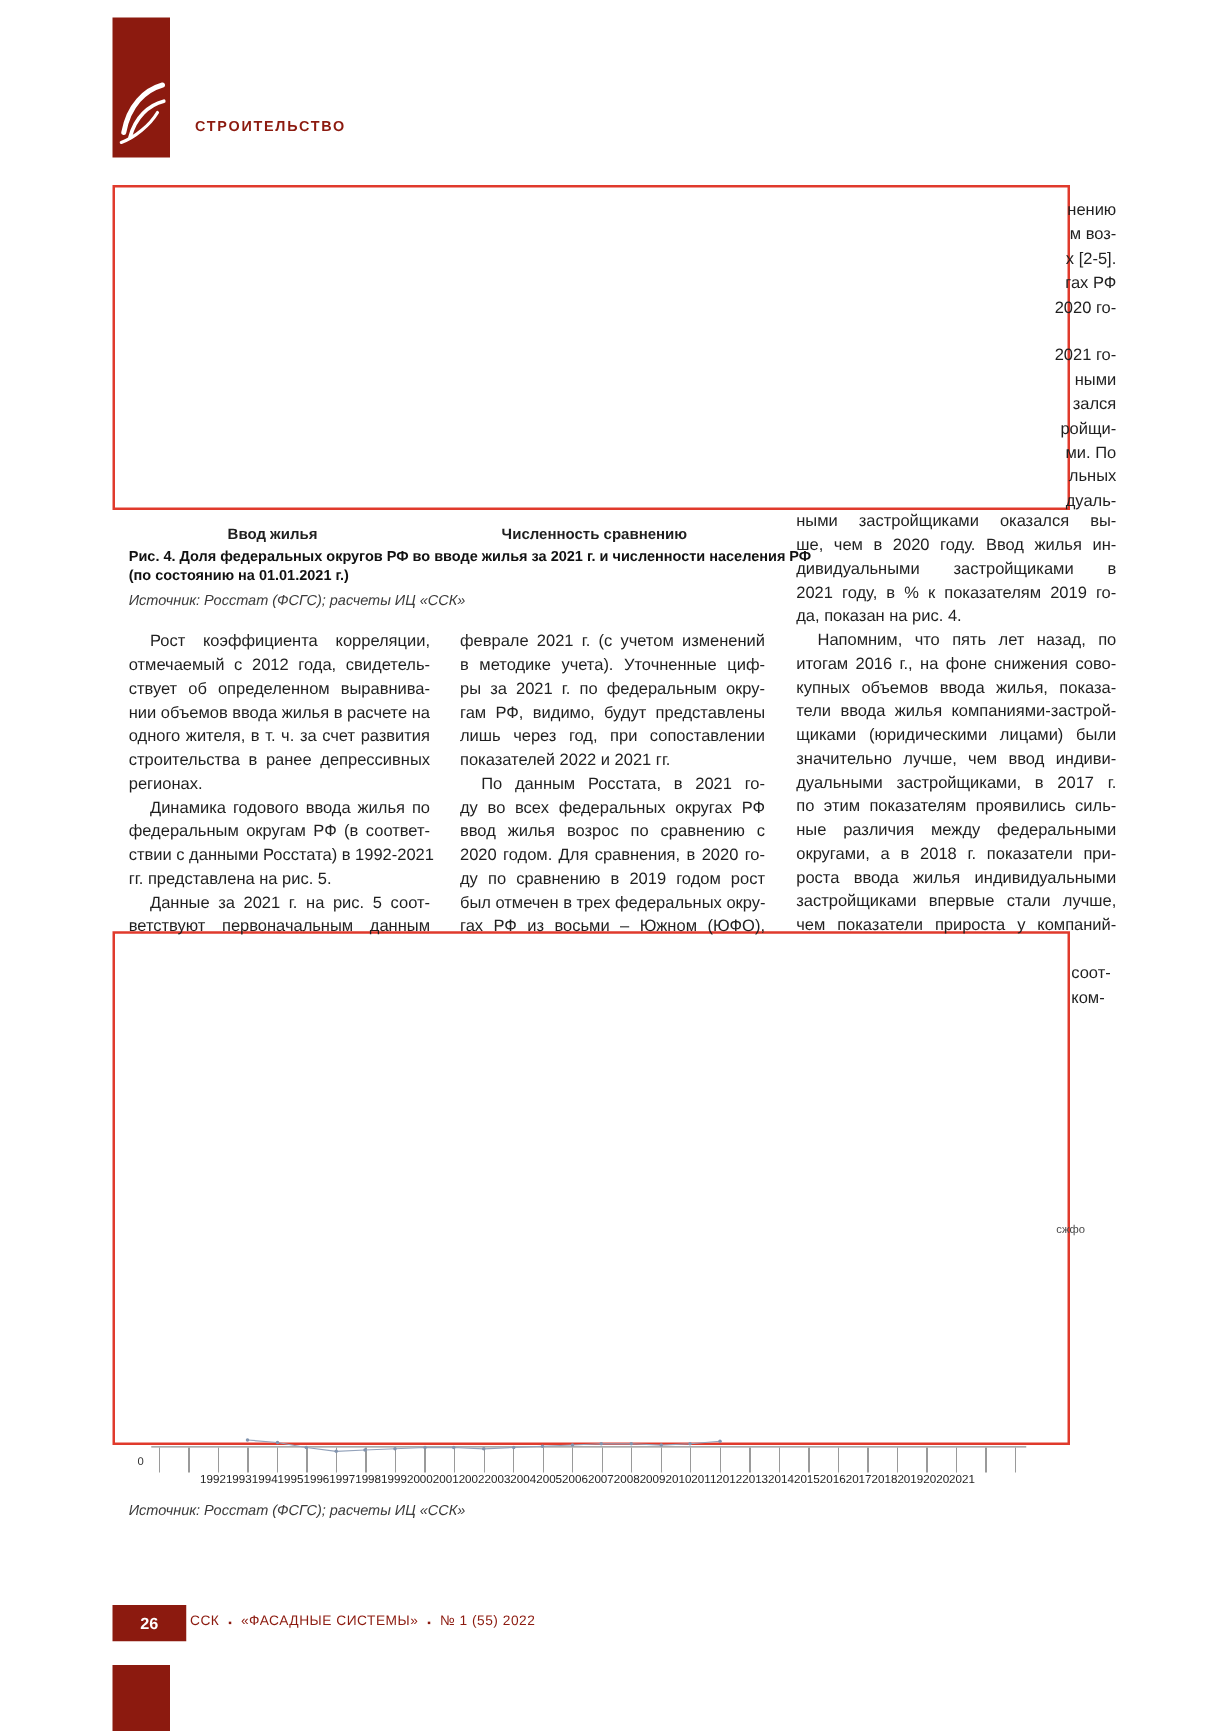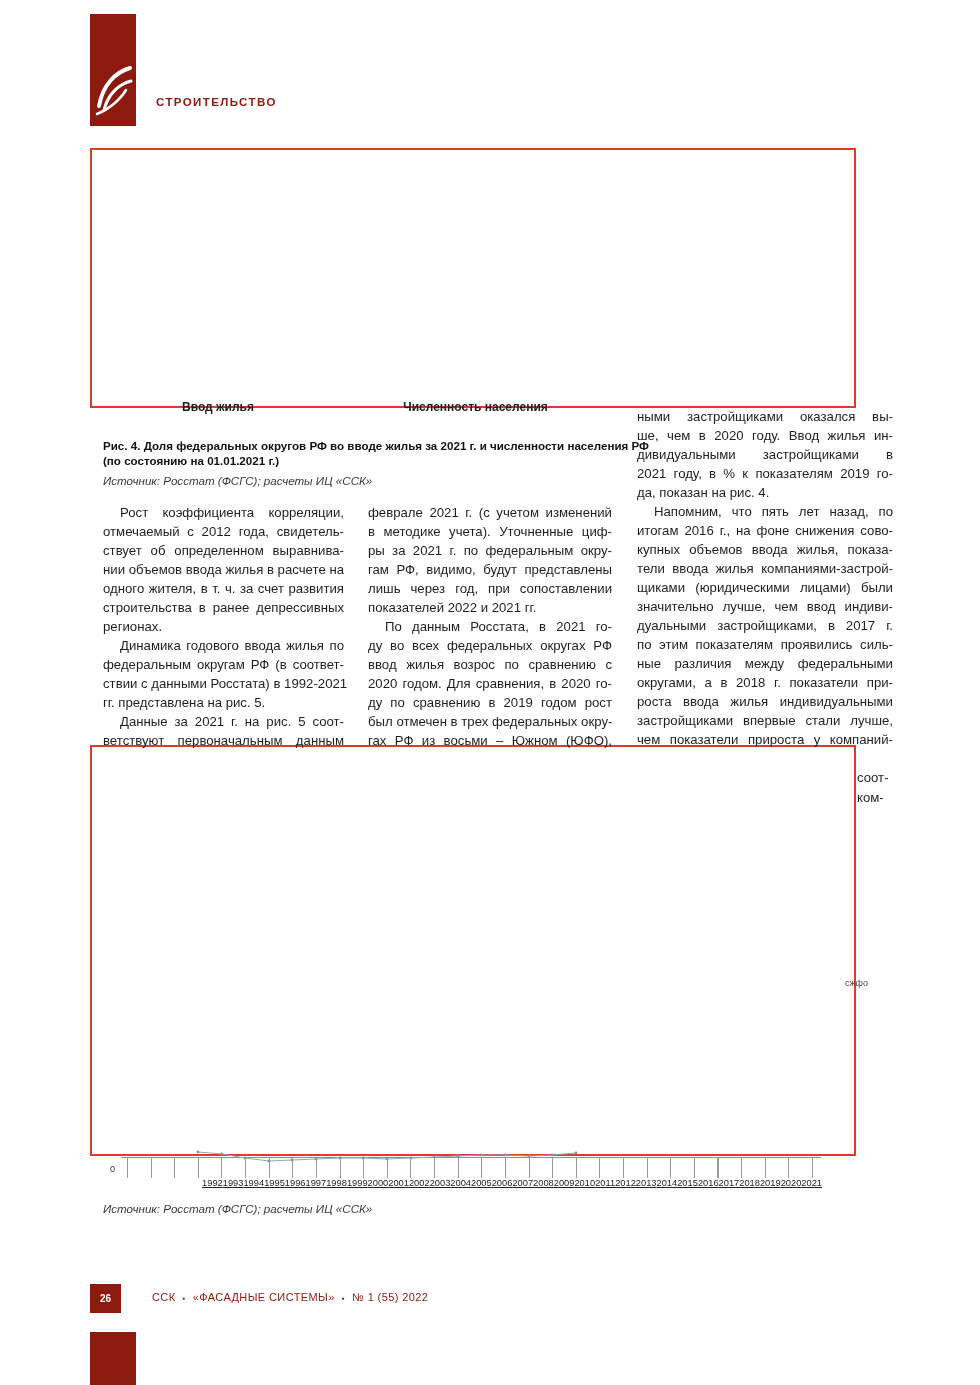--- a/index.html
+++ b/index.html
@@ -30,64 +30,79 @@
   .col-right{left:637px;top:407px;width:256px;}
 
   .frag{font-size:13.2px;z-index:3;}
   .frag .tl{text-align:right;}
   .frag-top{left:833px;top:158px;width:60px;line-height:19.4px;}
   .frag-fig5{left:857px;top:768px;width:40px;line-height:20px;}
   .frag-fig5 .tl{text-align:left;}
   .legend-frag{left:845px;top:978px;font-size:9px;color:#4a4a4a;z-index:3;}
 
   
-  .axis-label{top:400px;font-size:12px;font-weight:bold;text-align:center;z-index:2;}
+  .axis-label{top:420px;font-size:12px;font-weight:bold;text-align:center;z-index:2;}
   .axis-label.l1{left:148px;width:140px;}
   .axis-label.l2{left:398px;width:155px;}
   .figcap{font-size:11.6px;line-height:14.5px;z-index:2;}
   .figcap .cap{font-weight:bold;color:#111;}
   .figcap .src{font-style:italic;color:#3a3a3a;margin-top:6px;font-weight:normal;}
   .fig4-cap{left:103px;top:439px;width:620px;}
   .fig5-cap{left:103px;top:1196px;width:700px;}
 
   
   .axisline{left:121px;top:1157px;width:700px;height:1px;background:#8f8f8f;z-index:2;}
   .ticks{left:127px;top:1158px;width:690px;height:20px;z-index:2;
          background:repeating-linear-gradient(90deg,#9a9a9a 0 1px,transparent 1px 23.62px);}
   .miniplot{left:100px;top:1146px;z-index:2;}
   .zero{left:110px;top:1164px;font-size:9px;color:#333;z-index:3;}
-  .years{left:118px;top:1178px;width:704px;display:flex;justify-content:flex-end;
-         font-size:9.3px;color:#222;z-index:2;text-decoration:underline;}
-
-  
-  .pageno{left:90px;top:1284px;width:31px;height:29px;background:#8c1a0f;color:#fff;
-          font-weight:bold;font-size:10px;display:flex;align-items:center;justify-content:center;z-index:4;}
+  .years{left:118px;top:1178px;width:704px;display:flex;justify-content:center;
+         font-size:9.3px;color:#222;z-index:2;}
+
+  
+  .pageno{left:90px;top:1284px;width:59px;height:29px;background:#8c1a0f;color:#fff;
+          font-weight:bold;font-size:13px;display:flex;align-items:center;justify-content:center;z-index:4;}
   .footer-line{left:152px;top:1291px;display:flex;align-items:flex-end;gap:7px;
                font-size:11px;letter-spacing:0.4px;color:#8c1a0f;z-index:4;}
   .footer-line .sep{font-size:8px;}
 </style>
 </head>
 <body>
 
 <div class="page">
 
   <div class="abs logo">
     <svg width="46" height="70" viewBox="0 0 46 70">
       <path d="M9 58 C 13 36, 26 24, 40 20" stroke="#ffffff" fill="none" stroke-width="4" stroke-linecap="round"></path>
       <path d="M14 62 C 18 46, 29 36, 41 33" stroke="#ffffff" fill="none" stroke-width="3" stroke-linecap="round"></path>
       <path d="M7 66 C 18 62, 30 52, 36 42" stroke="#ffffff" fill="none" stroke-width="2.5" stroke-linecap="round"></path>
     </svg>
   </div>
   <div class="abs section-title">СТРОИТЕЛЬСТВО</div>
 
   <div class="abs redbox fig4-box"></div>
 
+  <div class="abs frag frag-top">
+      <div class="tl">нению</div>
+      <div class="tl">м воз-</div>
+      <div class="tl">х [2-5].</div>
+      <div class="tl">гах РФ</div>
+      <div class="tl">2020 го-</div>
+      <div class="tl">&nbsp;</div>
+      <div class="tl">2021 го-</div>
+      <div class="tl">ными</div>
+      <div class="tl">зался</div>
+      <div class="tl">ройщи-</div>
+      <div class="tl">ми. По</div>
+      <div class="tl">льных</div>
+      <div class="tl">дуаль-</div>
+    </div>
 
   <div class="abs axis-label l1">Ввод жилья</div>
-  <div class="abs axis-label l2">Численность населения</div>
+  <div class="abs axis-label l2">Численность сравнению</div>
 
   <div class="abs figcap fig4-cap">
     <div class="cap">Рис. 4. Доля федеральных округов РФ во вводе жилья за 2021 г. и численности населения РФ</div>
     <div class="cap">(по состоянию на 01.01.2021 г.)</div>
     <div class="src">Источник: Росстат (ФСГС); расчеты ИЦ «ССК»</div>
   </div>
 
   <div class="abs coltext col-left">
       <div class="tl ind">Рост коэффициента корреляции,</div>
       <div class="tl">отмечаемый с 2012 года, свидетель-</div>

